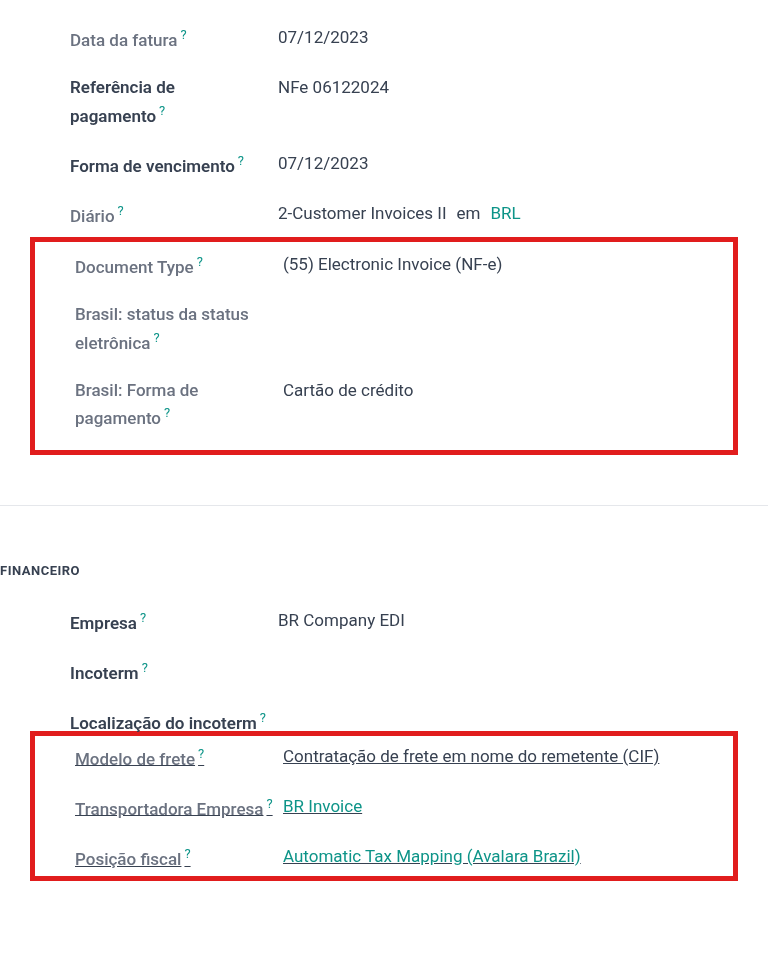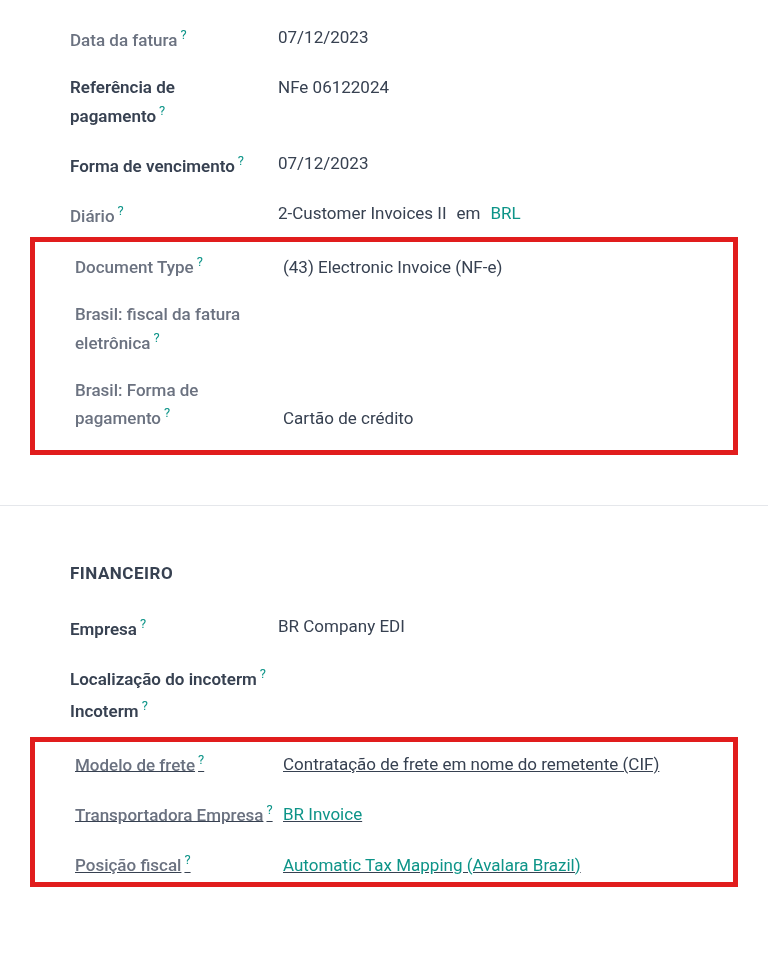--- a/index.html
+++ b/index.html
@@ -49,41 +49,39 @@
     }
     .help-icon {
       color: #0d9488;
       font-size: 13px;
       vertical-align: super;
       font-weight: 400;
       margin-left: 3px;
       cursor: pointer;
     }
     .section-header {
-      font-size: 17px;
+      font-size: 13px;
       font-weight: 700;
       letter-spacing: 0.5px;
       color: #374151;
       text-transform: uppercase;
       margin: 0 0 28px 0;
-      padding-left: 70px;
     }
     .divider {
       border-top: 1px solid #e5e7eb;
       margin: 50px 0 55px 0;
     }
     .highlight-box {
       border: 5px solid #e11d1d;
       padding: 10px 0 8px 0;
       margin: 0 30px 0 30px;
     }
     .highlight-box .form-row {
       padding-left: 40px;
       padding-right: 10px;
-      align-items: flex-end;
     }
     .highlight-box.bottom {
       margin-top: -10px;
       padding-top: 8px;
       padding-bottom: 0;
       text-decoration: underline;
     }
     .highlight-box.bottom .form-row:last-child {
       margin-bottom: 4px;
     }
@@ -122,26 +120,26 @@
       <span>2-Customer Invoices II</span><span class="em-word">em</span><span class="currency">BRL</span>
     </div>
   </div>
 
   <div class="highlight-box">
 
     <div class="form-row">
       <div class="form-label">
         <span>Document Type</span><span class="help-icon">?</span>
       </div>
-      <div class="form-value">(43) Electronic Invoice (NF-e)</div>
-    </div>
-
-    <div class="form-row">
-      <div class="form-label">
-        <span>Brasil: fiscal da fatura eletrônica</span><span class="help-icon">?</span>
+      <div class="form-value">(55) Electronic Invoice (NF-e)</div>
+    </div>
+
+    <div class="form-row">
+      <div class="form-label">
+        <span>Brasil: status da status eletrônica</span><span class="help-icon">?</span>
       </div>
       <div class="form-value"></div>
     </div>
 
     <div class="form-row" style="margin-bottom:10px;">
       <div class="form-label">
         <span>Brasil: Forma de pagamento</span><span class="help-icon">?</span>
       </div>
       <div class="form-value">Cartão de crédito</div>
     </div>
@@ -152,34 +150,34 @@
 
   <div class="section-header">Financeiro</div>
 
   <div class="form-row">
     <div class="form-label bold">
       <span>Empresa</span><span class="help-icon">?</span>
     </div>
     <div class="form-value">BR Company EDI</div>
   </div>
 
+  <div class="form-row">
+    <div class="form-label bold">
+      <span>Incoterm</span><span class="help-icon">?</span>
+    </div>
+    <div class="form-value"></div>
+  </div>
+
   <div class="form-row" style="margin-bottom:4px;">
     <div class="form-label bold">
       <span>Localização do incoterm</span><span class="help-icon">?</span>
     </div>
     <div class="form-value"></div>
   </div>
 
-  <div class="form-row">
-    <div class="form-label bold">
-      <span>Incoterm</span><span class="help-icon">?</span>
-    </div>
-    <div class="form-value"></div>
-  </div>
-
   <div class="highlight-box bottom">
 
     <div class="form-row">
       <div class="form-label">
         <span>Modelo de frete</span><span class="help-icon">?</span>
       </div>
       <div class="form-value">Contratação de frete em nome do remetente (CIF)</div>
     </div>
 
     <div class="form-row">

